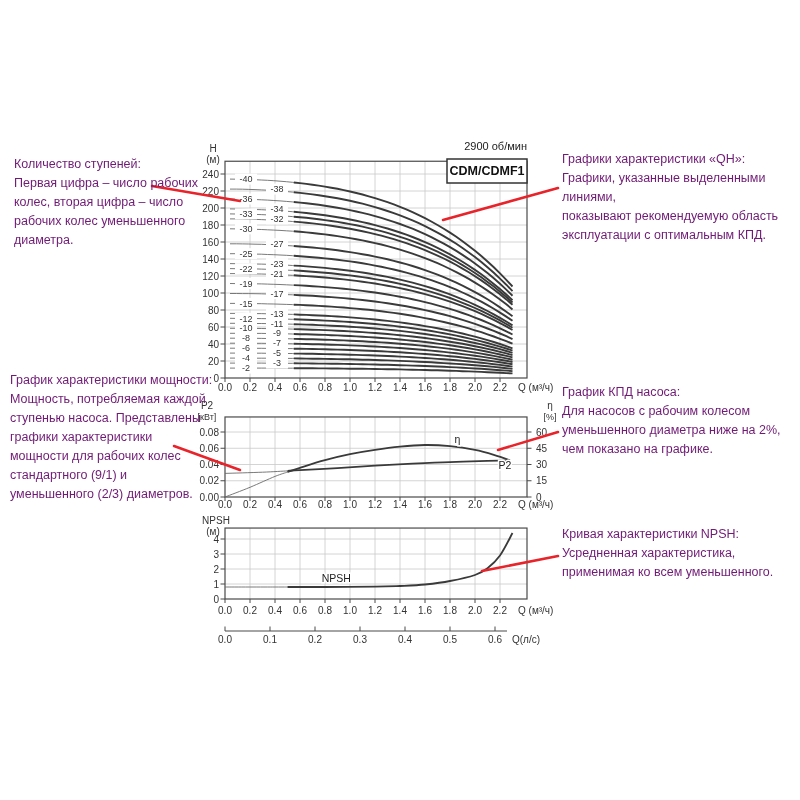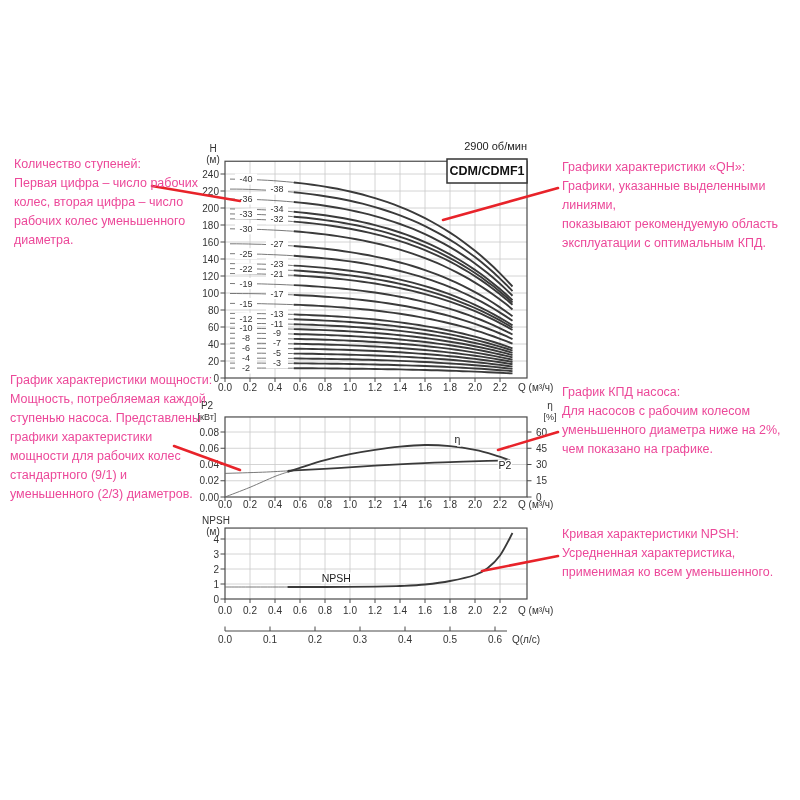--- a/index.html
+++ b/index.html
@@ -1,35 +1,35 @@
 <!DOCTYPE html>
 <html><head>
 <meta charset="utf-8">
 <style>
   html,body{margin:0;padding:0;}
   body{
     width:800px;height:800px;background:#ffffff;position:relative;overflow:hidden;
     font-family:"Liberation Sans","DejaVu Sans",sans-serif;
   }
   .note{
-    position:absolute;font-size:12.5px;line-height:19px;color:#ec4899;
+    position:absolute;font-size:12.5px;line-height:19px;color:#701a75;
     white-space:pre-line;z-index:2;
   }
   #chart-canvas{position:absolute;left:0;top:0;z-index:1;}
 </style>
 </head>
 <body>
 
 <div class="note" style="left:14px;top:155px;width:210px;">Количество ступеней:
 Первая цифра – число рабочих
 колес, вторая цифра – число
 рабочих колес уменьшенного
 диаметра.</div>
 
-<div class="note" style="left:562px;top:150px;width:238px;margin-top:8px;">Графики характеристики «QH»:
+<div class="note" style="left:562px;top:150px;width:238px;">Графики характеристики «QH»:
 Графики, указанные выделенными линиями,
 показывают рекомендуемую область
 эксплуатации с оптимальным КПД.</div>
 
 <div class="note" style="left:10px;top:371px;width:215px;">График характеристики мощности:
 Мощность, потребляемая каждой
 ступенью насоса. Представлены
 графики характеристики
 мощности для рабочих колес
 стандартного (9/1) и

